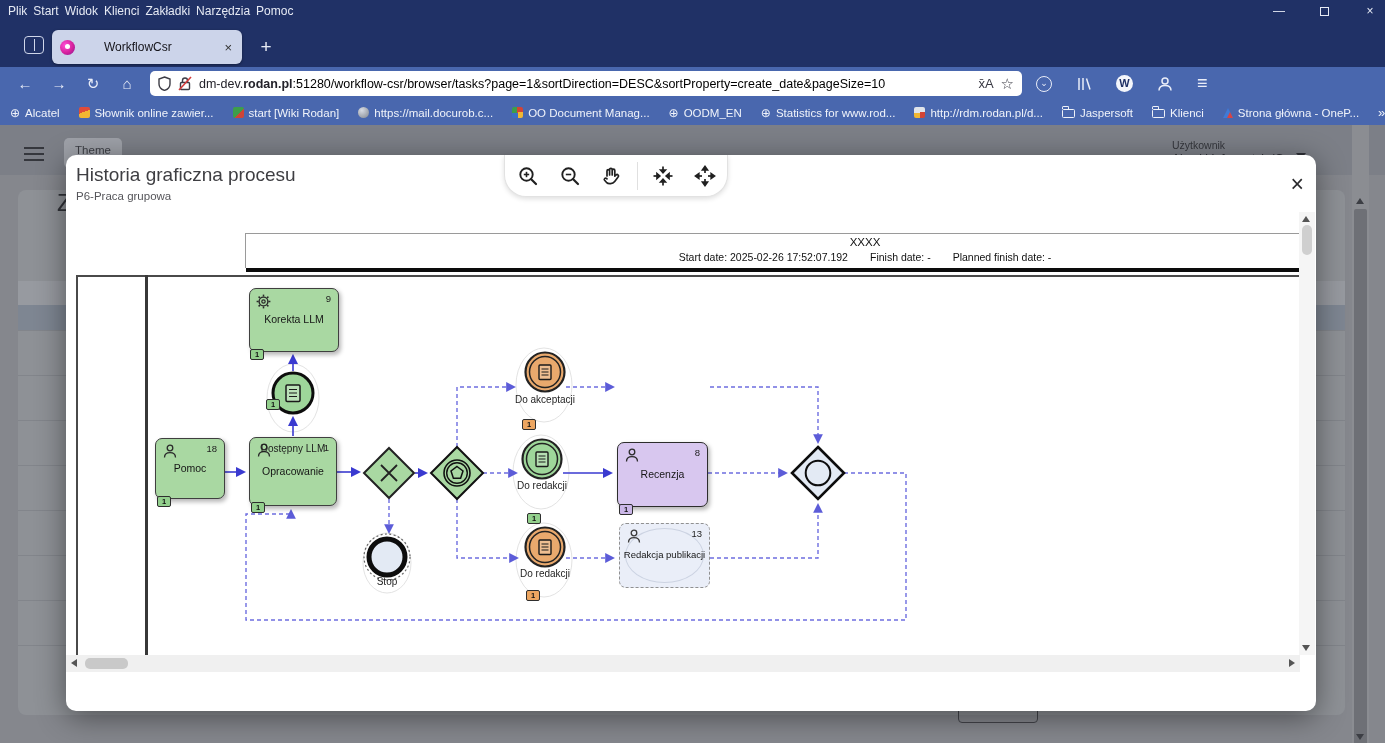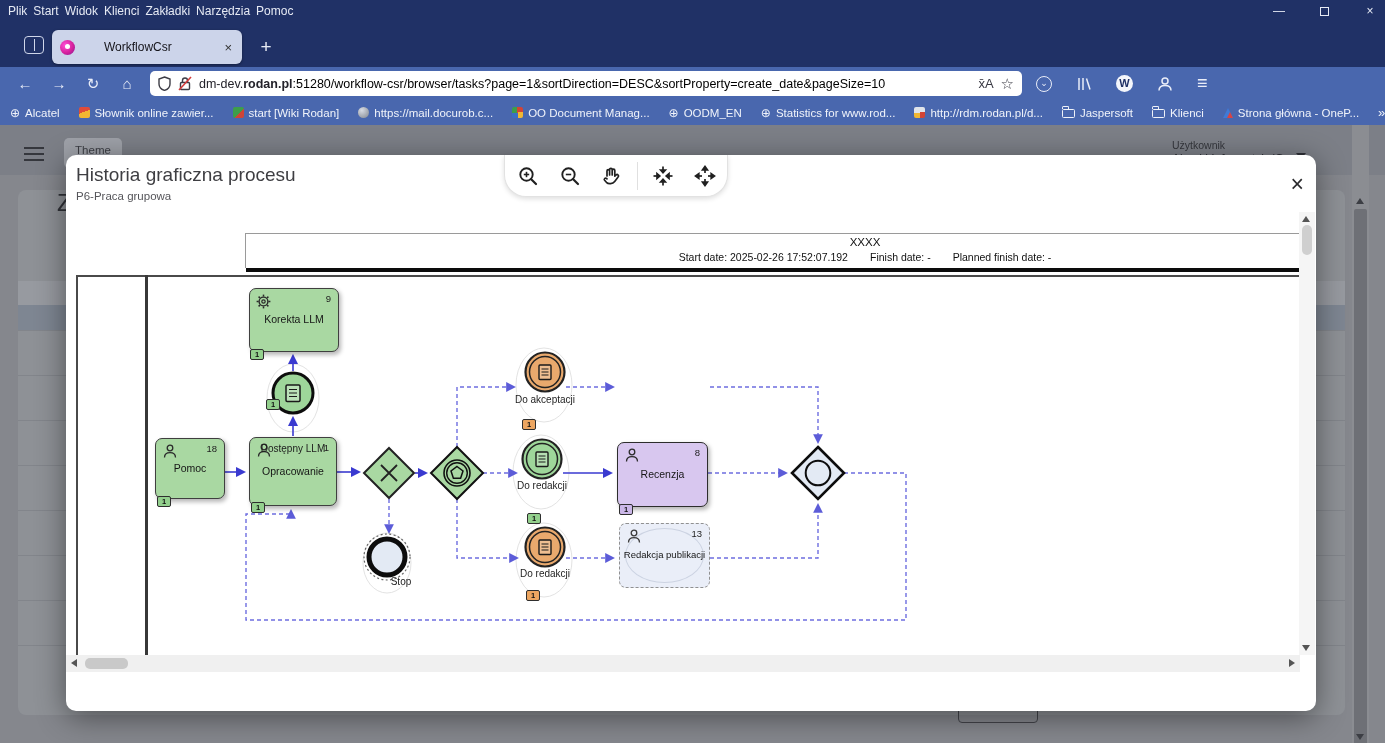--- a/index.html
+++ b/index.html
@@ -465,21 +465,21 @@
           </svg>
       </span>
       <span class="num">13</span>
       <span class="lbl" style="font-size:9.5px">Redakcja publikacji</span>
     </div>
 
     <div class="evlbl" style="left:179px; top:252px;margin-top:36px;">Dostępny LLM</div>
     <div class="evlbl" style="left:431px; top:239px;">Do akceptacji</div>
     <div class="evlbl" style="left:428px; top:325px;">Do redakcji</div>
     <div class="evlbl" style="left:431px; top:413px;">Do redakcji</div>
-    <div class="evlbl" style="left:287px; top:421px;">Stop</div>
+    <div class="evlbl" style="left:273px; top:421px;">Stop</div>
 
     <div class="badge b-green" style="left:184px; top:194px;">1</div>
     <div class="badge b-green" style="left:200px; top:244px;">1</div>
     <div class="badge b-green" style="left:91px; top:341px;">1</div>
     <div class="badge b-green" style="left:185px; top:347px;">1</div>
     <div class="badge b-orange" style="left:456px; top:264px;">1</div>
     <div class="badge b-green" style="left:461px; top:358px;">1</div>
     <div class="badge b-orange" style="left:460px; top:435px;">1</div>
     <div class="badge b-purple" style="left:553px; top:349px;">1</div>
 

